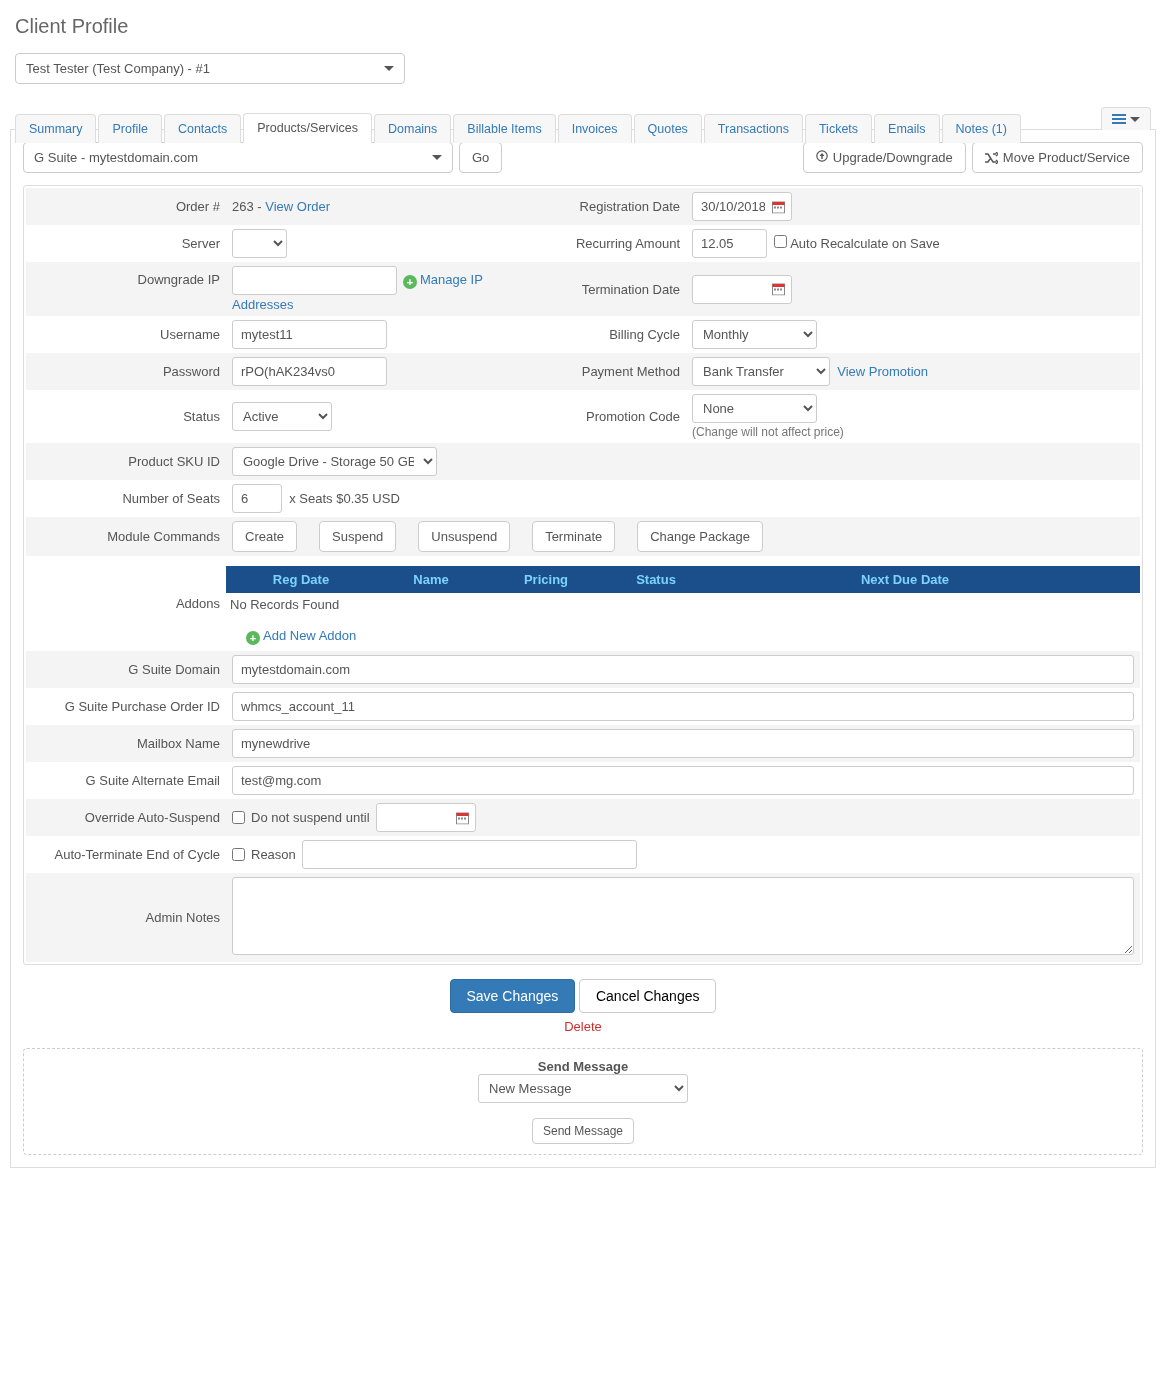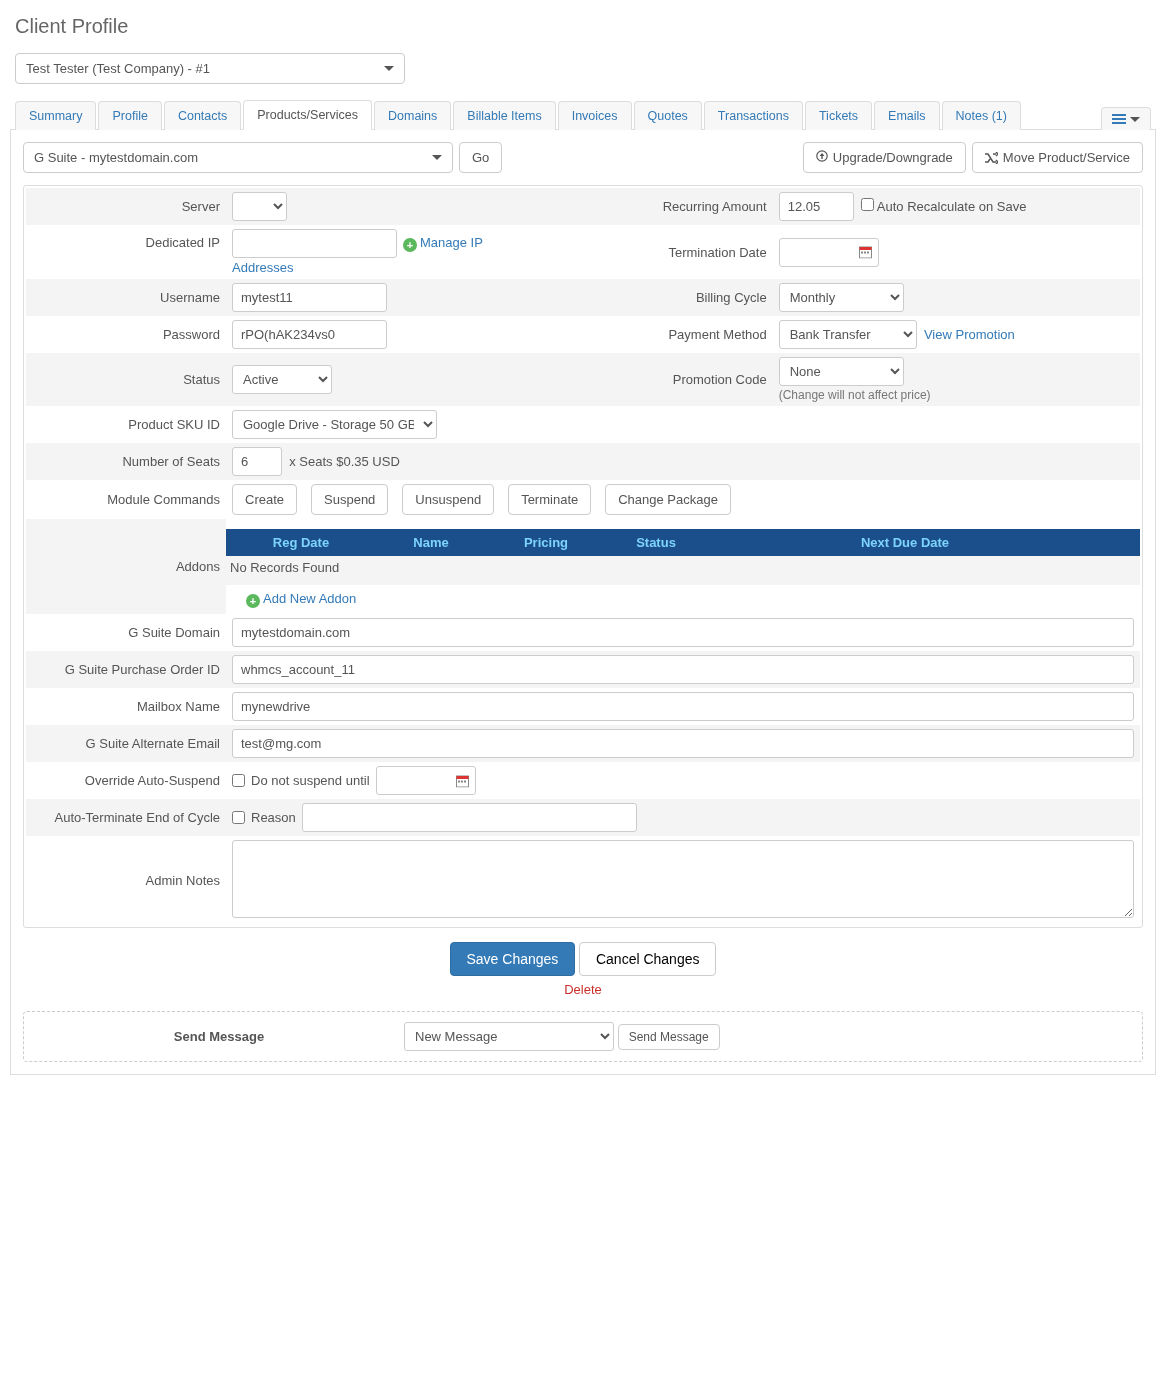--- a/index.html
+++ b/index.html
@@ -2,21 +2,21 @@
 <html><head>
 <meta charset="utf-8">
 <style>
 * { box-sizing: border-box; margin: 0; padding: 0; }
 body { font-family: -apple-system, BlinkMacSystemFont, "Segoe UI", Helvetica, Arial, sans-serif; font-size: 13px; color: #555; background: #fff; padding: 10px; width: 1166px; }
 h2.page-title { font-size: 20px; font-weight: 400; color: #666; margin: 5px 0 15px 5px; }
 .client-select { position: relative; width: 390px; margin: 0 0 15px 5px; }
 .client-select .sel { border: 1px solid #ccc; border-radius: 4px; padding: 7px 10px; background: #fff; cursor: pointer; display: flex; justify-content: space-between; align-items: center; }
 .caret-down { width: 0; height: 0; border-left: 5px solid transparent; border-right: 5px solid transparent; border-top: 5px solid #555; }
 .tabs-row { display: flex; align-items: flex-end; border-bottom: 1px solid #ddd; padding: 0 5px; }
-.tab { border: 1px solid #ddd; border-bottom: none; border-radius: 4px 4px 0 0; padding: 7px 13px; margin-right: 2px; color: #337ab7; background: #fff; cursor: pointer; position: relative; top: 1px; font-size: 12.5px; }
+.tab { border: 1px solid #ddd; border-bottom: none; border-radius: 4px 4px 0 0; padding: 7px 13px; margin-right: 2px; color: #337ab7; background: #fff; cursor: pointer; position: relative; top: 14px; font-size: 12.5px; }
 .tab.active { color: #555; background: #fff; border-bottom: 1px solid #fff; }
 .tab:not(.active) { background: #f7f7f7; }
 .tabs-spacer { flex: 1; }
 .tab-menu { border: 1px solid #ddd; border-bottom: none; border-radius: 4px 4px 0 0; padding: 6px 10px; background: #f7f7f7; cursor: pointer; display: flex; align-items: center; gap: 4px; position: relative; top: 1px; }
 .menu-icon { width: 14px; display: flex; flex-direction: column; gap: 2px; }
 .menu-icon span { height: 2px; background: #337ab7; display: block; }
 .panel-body { border: 1px solid #ddd; border-top: none; background: #fff; padding: 12px; }
 .toolbar { display: flex; align-items: center; gap: 6px; margin-bottom: 12px; }
 .prod-select { flex: 0 0 430px; border: 1px solid #ccc; border-radius: 4px; padding: 7px 10px; display: flex; justify-content: space-between; align-items: center; cursor: pointer; }
 .btn { border: 1px solid #ccc; border-radius: 4px; padding: 7px 12px; background: #fff; cursor: pointer; font-size: 13px; color: #555; display: inline-flex; align-items: center; gap: 5px; }
@@ -41,26 +41,26 @@
 .date-wrap { position: relative; display: inline-block; }
 .date-wrap input { width: 100px; padding-right: 26px; }
 .date-wrap .cal-icon { position: absolute; right: 7px; top: 50%; transform: translateY(-50%); pointer-events: none; }
 .cal-icon svg { display: block; }
 .link { color: #337ab7; cursor: pointer; }
 .plus-icon { display:inline-flex; width:14px; height:14px; border-radius:50%; background:#5cb85c; color:#fff; align-items:center; justify-content:center; font-size:11px; font-weight:bold; margin-right:3px; vertical-align:-2px;}
 .addons-table { width: 100%; border-collapse: collapse; }
 .addons-table th { background: #1a4f8b; color: #7dd3fc; padding: 6px; font-weight: 600; text-align: center; font-size: 13px; }
 .addons-table th.narrow { width: 18px; background: #1a4f8b; }
 .no-records { padding: 4px 0 10px 4px; }
-.btn-row { display: flex; gap: 14px; flex-wrap: wrap; }
+.btn-row { display: flex; gap: 22px; flex-wrap: wrap; }
 .btn-primary { background: #337ab7; color: #fff; border: 1px solid #2e6da4; border-radius: 4px; padding: 8px 16px; cursor: pointer; font-size: 14px; }
 .btn-default-lg { border: 1px solid #ccc; background: #fff; border-radius: 4px; padding: 8px 16px; cursor: pointer; font-size: 14px; }
 .footer-actions { text-align: center; margin-top: 14px; }
 .delete-link { color: #c9302c; cursor: pointer; display: block; margin-top: 6px; }
-.send-msg-box { border: 1px dashed #ccc; border-radius: 4px; margin-top: 14px; padding: 10px; display: flex; align-items: center; }
+.send-msg-box { border: 1px dashed #ccc; border-radius: 4px; margin-top: 14px; padding: 10px; display: flex; align-items: center; flex-direction: column; }
 .send-msg-box .msg-lbl { width: 370px; text-align: center; font-weight: 600; }
 .note { color: #777; font-size: 12px; margin-top: 2px; }
 .shuffle-icon svg { display: block; }
 textarea.admin-notes { width: 100%; height: 78px; resize: vertical; }
 .chk-row { display: flex; align-items: center; gap: 6px; }
 </style>
 </head>
 <body>
 
 <h2 class="page-title">Client Profile</h2>
@@ -119,31 +119,52 @@
           </svg>
         </span>
       <span>Move Product/Service</span>
     </button>
   </div>
 
   <div class="inner-panel">
     <table class="form-table">
       <tbody>
         <tr>
+          <td class="lbl">Order #</td>
+          <td style="width:285px;">
+            <span>263 - </span><span class="link">View Order</span>
+          </td>
+          <td class="lbl-r">Registration Date</td>
+          <td>
+            <span class="date-wrap">
+              <input type="text" value="30/10/2018" style="">
+              <span class="cal-icon">
+                  <svg width="13" height="13" viewBox="0 0 13 13">
+                    <rect x="0.5" y="1.5" width="12" height="11" fill="#fff" stroke="#888"></rect>
+                    <rect x="0.5" y="1.5" width="12" height="3" fill="#d33"></rect>
+                    <rect x="2" y="6" width="2" height="2" fill="#888"></rect>
+                    <rect x="5" y="6" width="2" height="2" fill="#888"></rect>
+                    <rect x="8" y="6" width="2" height="2" fill="#888"></rect>
+                  </svg>
+                </span>
+            </span>
+          </td>
+        </tr>
+        <tr>
           <td class="lbl">Server</td>
           <td><select style="width:55px"><option></option></select></td>
           <td class="lbl-r">Recurring Amount</td>
           <td>
             <input type="text" style="width: 75px;" value="12.05">
             &nbsp;<input type="checkbox" style="">
             <span>Auto Recalculate on Save</span>
           </td>
         </tr>
         <tr>
-          <td class="lbl" style="vertical-align:top; padding-top:10px">Dedicated IP</td>
+          <td class="lbl" style="vertical-align:top; padding-top:10px">Downgrade IP</td>
           <td>
             <div style="display:flex; align-items:center; gap:6px;">
               <input type="text" class="inp-sm" style="width: 165px;" value="">
               <span class="link"><span class="plus-icon">+</span>Manage IP</span>
             </div>
             <div style="color:#337ab7; margin-top:2px;">Addresses</div>
           </td>
           <td class="lbl-r">Termination Date</td>
           <td>
             <span class="date-wrap">

